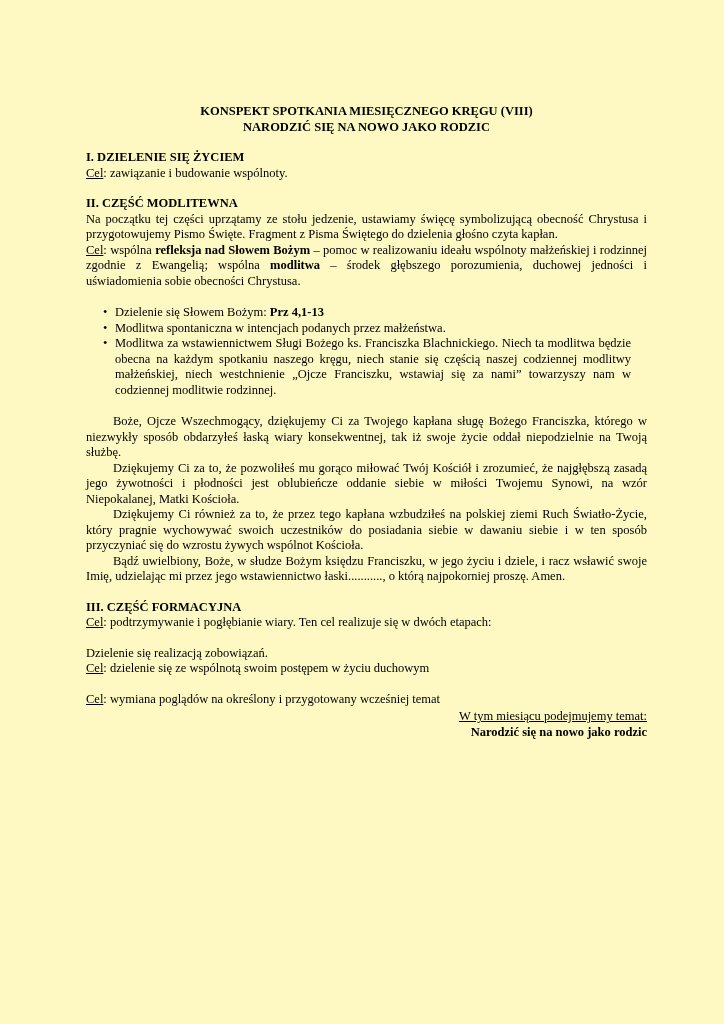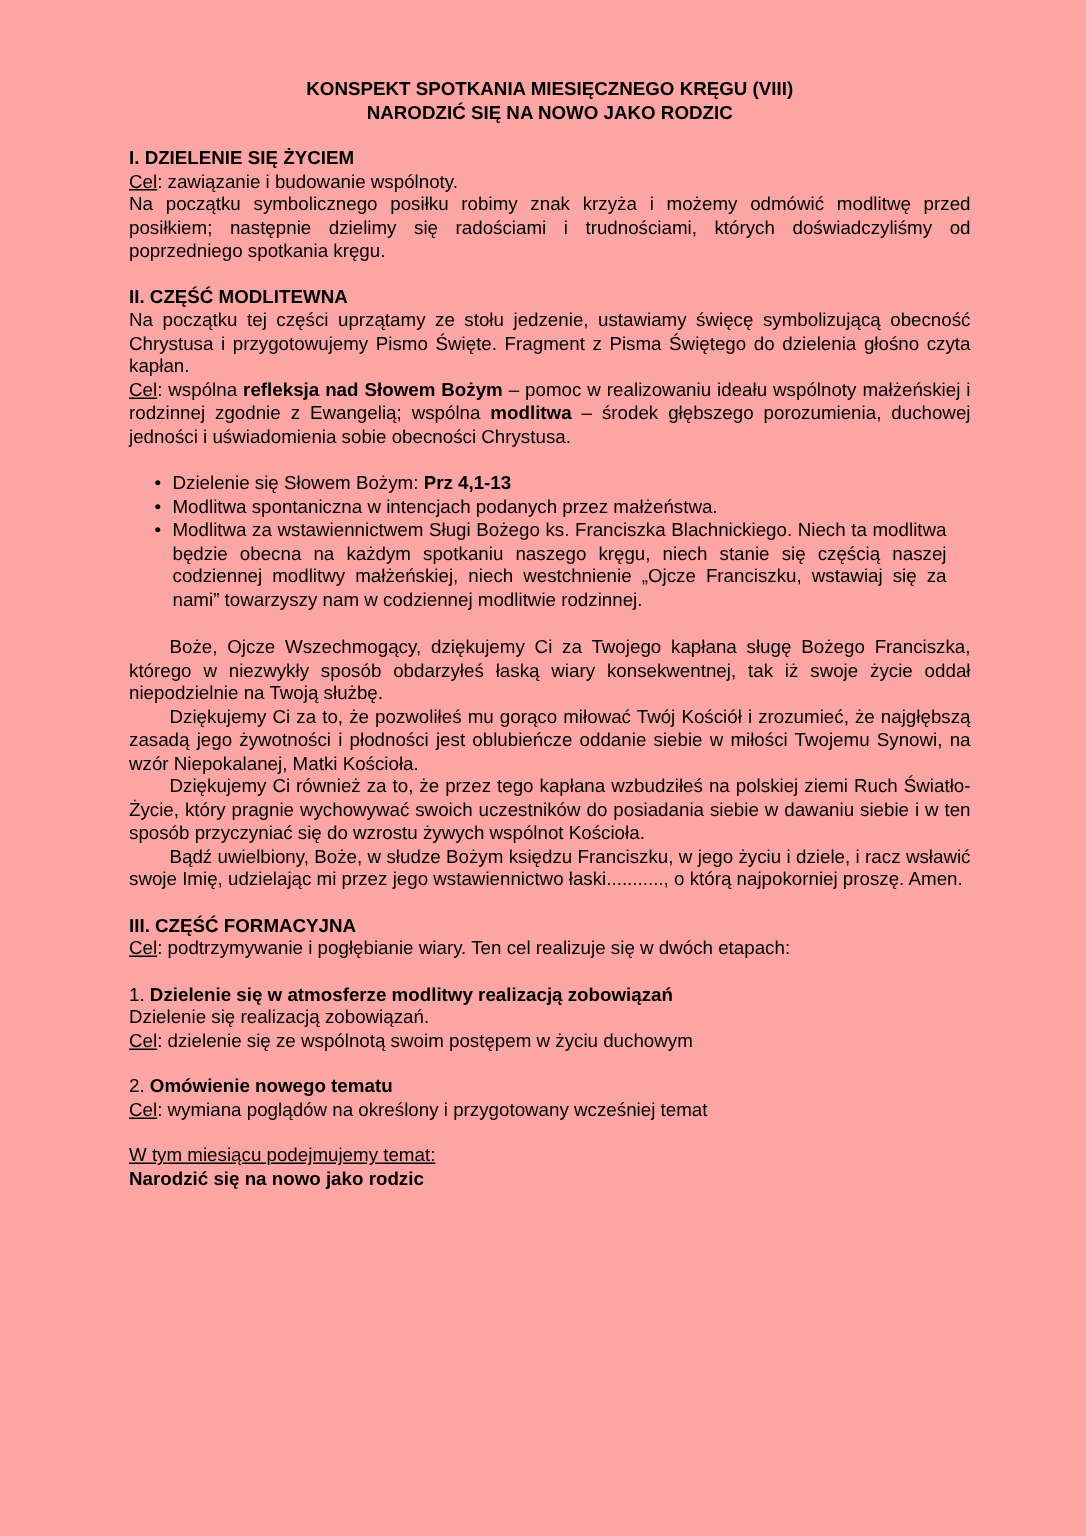--- a/index.html
+++ b/index.html
@@ -1,54 +1,53 @@
 <!DOCTYPE html>
 <html lang="pl"><head>
 <meta charset="utf-8">
 <title>Konspekt</title>
 <style>
   * { box-sizing: border-box; }
   html, body { margin: 0; padding: 0; background: #ffffff; }
   .page {
     width: 724px;
     height: 1024px;
-    background: #fca5a5;
-    padding: 52px 77px 0 86px;
-    font-family: Liberation Sans, sans-serif;
+    background: #fef9c3;
+    padding: 104px 77px 0 86px;
+    font-family: Liberation Serif, serif;
     font-size: 12.5px;
     line-height: 15.5px;
     color: #000000;
     overflow: hidden;
   }
   .title { text-align: center; font-weight: bold; }
   .heading { font-weight: bold; margin: 15px 0 0 0; font-size: 12.5px; line-height: 15.5px; }
   p { margin: 0; text-align: justify; }
   .u { text-decoration: underline; }
   .b { font-weight: bold; }
   .bullets { margin: 16px; padding: 0; list-style: none; }
   .bullets li { position: relative; padding-left: 13px; text-align: justify; }
   .bullets li::before { content: "\2022"; position: absolute; left: 1px; }
   .prayer { margin-top: 15px; }
   .prayer p { text-indent: 27px; }
   .block { margin-top: 15px; }
-  .footer { margin-top: 15px; text-align: left; }
+  .footer { margin-top: 2px; text-align: right; }
 </style>
 </head>
 <body>
 
 <div class="page">
 
   <div class="title">
     <div>KONSPEKT SPOTKANIA MIESIĘCZNEGO KRĘGU (VIII)</div>
     <div>NARODZIĆ SIĘ NA NOWO JAKO RODZIC</div>
   </div>
 
   <div class="heading">I. DZIELENIE SIĘ ŻYCIEM</div>
   <p><span class="u">Cel</span><span>: zawiązanie i budowanie wspólnoty.</span></p>
-  <p>Na początku symbolicznego posiłku robimy znak krzyża i możemy odmówić modlitwę przed posiłkiem; następnie dzielimy się radościami i trudnościami, których doświadczyliśmy od poprzedniego spotkania kręgu.</p>
 
   <div class="heading">II. CZĘŚĆ MODLITEWNA</div>
   <p>Na początku tej części uprzątamy ze stołu jedzenie, ustawiamy święcę symbolizującą obecność Chrystusa i przygotowujemy Pismo Święte. Fragment z Pisma Świętego do dzielenia głośno czyta kapłan.</p>
   <p><span class="u">Cel</span><span>: wspólna </span><span class="b">refleksja nad Słowem Bożym</span><span> – pomoc w realizowaniu ideału wspólnoty małżeńskiej i rodzinnej zgodnie z Ewangelią; wspólna </span><span class="b">modlitwa</span><span> – środek głębszego porozumienia, duchowej jedności i uświadomienia sobie obecności Chrystusa.</span></p>
 
   <ul class="bullets">
     <li><span>Dzielenie się Słowem Bożym: </span><span class="b">Prz 4,1-13</span></li>
     <li><span>Modlitwa spontaniczna w intencjach podanych przez małżeństwa.</span></li>
     <li><span>Modlitwa za wstawiennictwem Sługi Bożego ks. Franciszka Blachnickiego. Niech ta modlitwa będzie obecna na każdym spotkaniu naszego kręgu, niech stanie się częścią naszej codziennej modlitwy małżeńskiej, niech westchnienie „Ojcze Franciszku, wstawiaj się za nami” towarzyszy nam w codziennej modlitwie rodzinnej.</span></li>
   </ul>
@@ -57,27 +56,25 @@
     <p>Boże, Ojcze Wszechmogący, dziękujemy Ci za Twojego kapłana sługę Bożego Franciszka, którego w niezwykły sposób obdarzyłeś łaską wiary konsekwentnej, tak iż swoje życie oddał niepodzielnie na Twoją służbę.</p>
     <p>Dziękujemy Ci za to, że pozwoliłeś mu gorąco miłować Twój Kościół i zrozumieć, że najgłębszą zasadą jego żywotności i płodności jest oblubieńcze oddanie siebie w miłości Twojemu Synowi, na wzór Niepokalanej, Matki Kościoła.</p>
     <p>Dziękujemy Ci również za to, że przez tego kapłana wzbudziłeś na polskiej ziemi Ruch Światło-Życie, który pragnie wychowywać swoich uczestników do posiadania siebie w dawaniu siebie i w ten sposób przyczyniać się do wzrostu żywych wspólnot Kościoła.</p>
     <p>Bądź uwielbiony, Boże, w słudze Bożym księdzu Franciszku, w jego życiu i dziele, i racz wsławić swoje Imię, udzielając mi przez jego wstawiennictwo łaski..........., o którą najpokorniej proszę. Amen.</p>
   </div>
 
   <div class="heading">III. CZĘŚĆ FORMACYJNA</div>
   <p><span class="u">Cel</span><span>: podtrzymywanie i pogłębianie wiary. Ten cel realizuje się w dwóch etapach:</span></p>
 
   <div class="block">
-    <p><span>1. </span><span class="b">Dzielenie się w atmosferze modlitwy realizacją zobowiązań</span></p>
     <p>Dzielenie się realizacją zobowiązań.</p>
     <p><span class="u">Cel</span><span>: dzielenie się ze wspólnotą swoim postępem w życiu duchowym</span></p>
   </div>
 
   <div class="block">
-    <p><span>2. </span><span class="b">Omówienie nowego tematu</span></p>
     <p><span class="u">Cel</span><span>: wymiana poglądów na określony i przygotowany wcześniej temat</span></p>
   </div>
 
   <div class="footer">
     <div><span class="u">W tym miesiącu podejmujemy temat: </span></div>
     <div class="b">Narodzić się na nowo jako rodzic</div>
   </div>
 
 </div>
 

